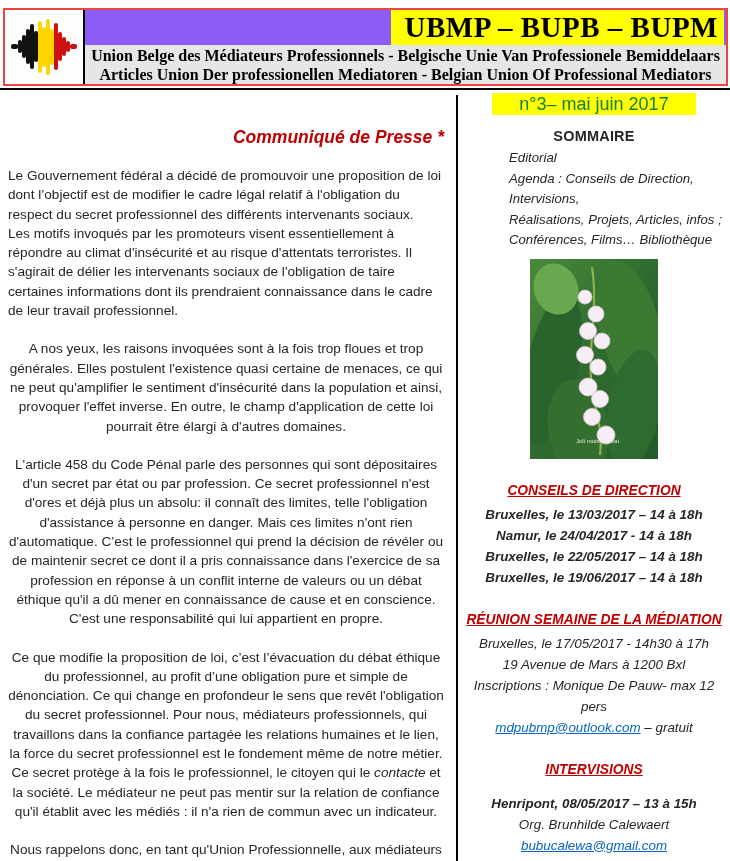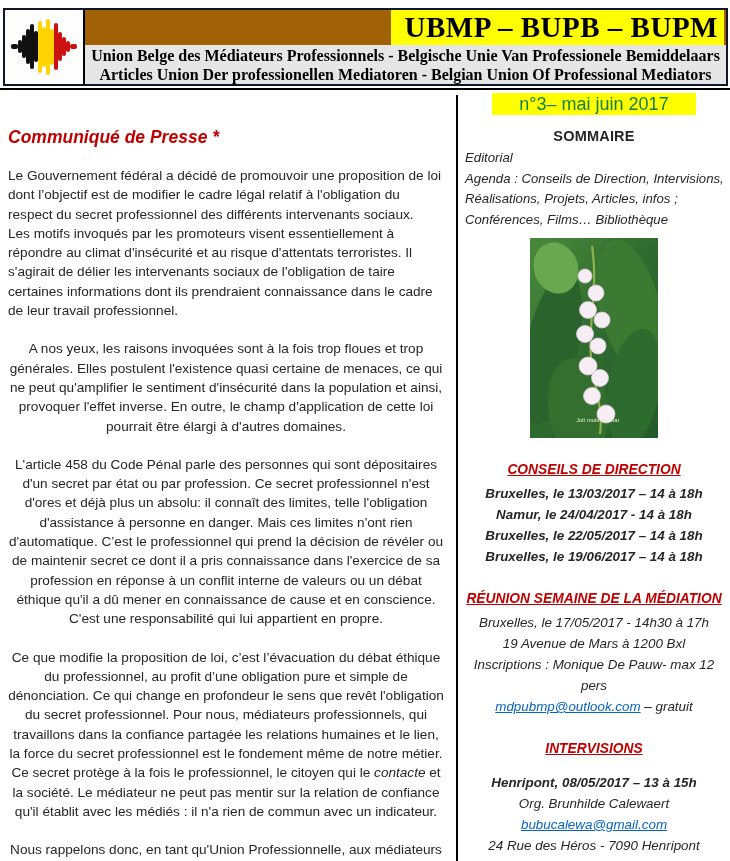--- a/index.html
+++ b/index.html
@@ -4,53 +4,53 @@
 <style>
   * { margin:0; padding:0; box-sizing:border-box; }
   body { background:#fff; }
   .page {
     position:relative; width:730px; height:861px; background:#fff;
     font-family:"Liberation Sans", sans-serif; color:#262626; overflow:hidden;
   }
   
   .header-table {
     position:absolute; left:3px; top:8px; width:725px; height:78px;
-    border:2px solid #0f172a; display:flex; background:#a16207;
+    border:2px solid #ef4444; display:flex; background:#8b5cf6;
   }
   .logo-cell { width:80px; border-right:2px solid #000; display:flex; align-items:center; justify-content:center; background:#fff; }
   .header-right { flex:1; display:flex; flex-direction:column; }
   .title-row { height:36px; text-align:right; padding-right:2px; }
   .title-hl {
     display:inline-block; background:var(--hl,#FFFF00); color:#000;
     font-family:"Liberation Serif", serif; font-weight:bold; font-size:29px; line-height:35px;
     padding:0 6px 0 14px; letter-spacing:.5px;
   }
   .subtitle-band {
     flex:1; background:#E6E6E6; text-align:center;
     font-family:"Liberation Serif", serif; font-weight:bold; font-size:16px; line-height:19px;
     padding-top:1px; color:#000;
   }
   .rule-header { position:absolute; left:0; top:88px; width:730px; height:2px; background:#000; }
   
   .divider { position:absolute; left:456px; top:95px; width:2px; height:766px; background:#000; }
   .left-col { position:absolute; left:0; top:95px; width:450px; padding:0 6px 0 8px; }
   .press-title {
-    text-align:left; color:var(--accent,#C00000); font-weight:bold; font-style:italic;
+    text-align:right; color:var(--accent,#C00000); font-weight:bold; font-style:italic;
     font-size:17.5px; margin-top:32px; margin-bottom:18px;
   }
   .para { font-size:13.6px; line-height:19.3px; }
   .para.spaced { margin-top:19px;text-align:center; }
   
   .right-col { position:absolute; left:460px; top:90px; width:268px; text-align:center; }
   .issue-badge {
     display:inline-block; background:var(--hl,#FFFF00); color:#15803d; font-size:18px; line-height:22px;
     padding:0 27px; margin-top:3px;
   }
   .sommaire-title { font-weight:bold; font-size:14.5px; margin-top:13px; letter-spacing:.2px; }
-  .sommaire-lines { text-align:left; font-style:italic; font-size:13.2px; line-height:20.5px; margin-top:4px; padding-left:5px; }
+  .sommaire-lines { text-align:left; font-style:italic; font-size:13.2px; line-height:20.5px; margin-top:4px; padding-left:5px;margin-left:44px; }
   .photo-wrap { margin-top:8px; }
   .photo-wrap svg { display:block; margin:0 auto; }
   .agenda { margin-top:6px; }
   .agenda-sec { margin-top:22px; }
   .agenda-head {
     color:var(--accent,#C00000); font-weight:bold; font-style:italic; text-decoration:underline;
     font-size:13.8px; line-height:20px; margin-bottom:3px;
   }
   .agenda-line { font-size:13.4px; line-height:21px; }
   .agenda-blank { height:10px; }

